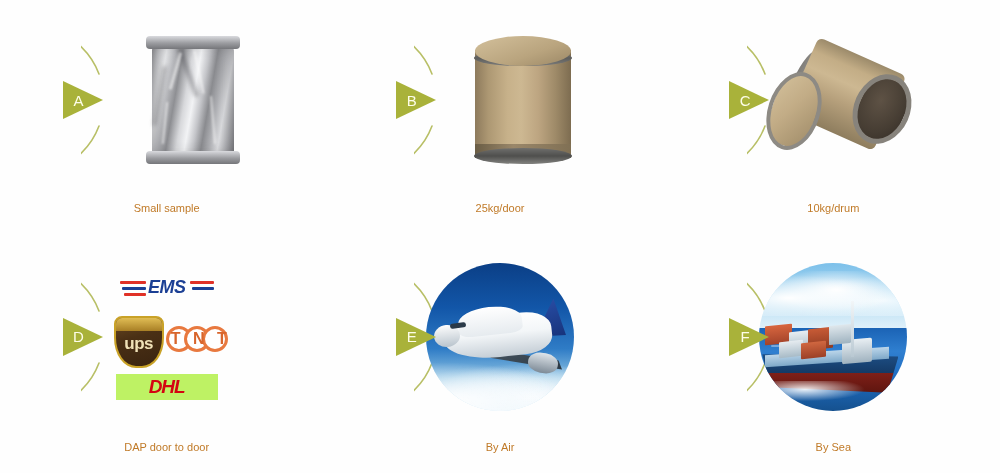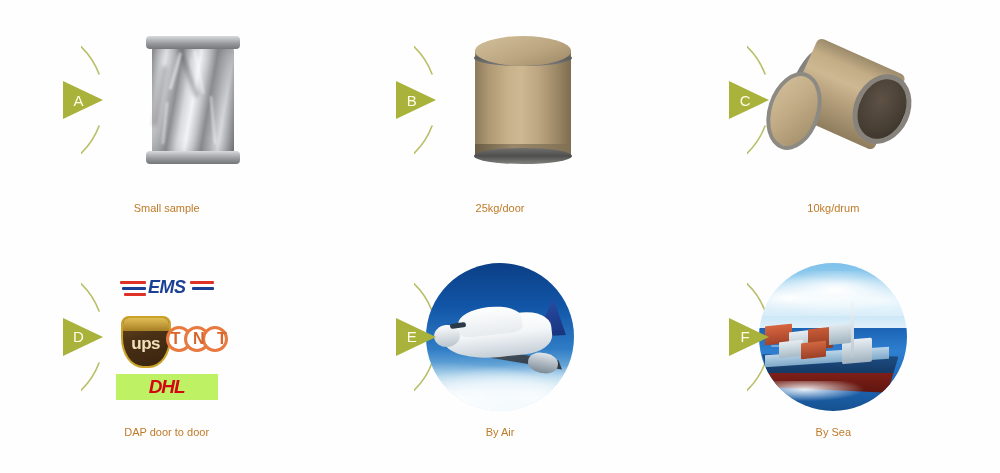--- a/index.html
+++ b/index.html
@@ -97,21 +97,21 @@
     height: 148px;
   }
 
   .caption {
     margin-top: 16px;
     font-size: 11px;
     color: #c07a28;
     font-family: "Liberation Sans", sans-serif;
     white-space: nowrap;
   }
-  .row2 .caption { margin-top: 3px; }
+  .row2 .caption { margin-top: 18px; }
 
   
   .pouch {
     position: relative;
     width: 98px;
     height: 128px;
   }
   .pouch-body {
     position: absolute;
     left: 8px; top: 4px;
@@ -251,21 +251,21 @@
     position: relative;
     font-family: "Liberation Sans", sans-serif;
     font-weight: bold;
     font-style: italic;
     font-size: 18px;
     color: #1b3f94;
     letter-spacing: -0.5px;
   }
 
   
-  .ups { left: 29px; top: 54px; width: 50px; height: 52px; }
+  .ups { left: 22px; top: 54px; width: 50px; height: 52px; }
   .ups-shield {
     position: absolute; inset: 0;
     background: linear-gradient(165deg,#6b4a22 0%, #4a3015 40%, #3a2410 100%);
     border-radius: 8px 8px 44% 44% / 8px 8px 58% 58%;
     border: 2px solid #c9a227;
   }
   .ups-top {
     position: absolute; left: 2px; top: 2px; right: 2px; height: 13px;
     background: linear-gradient(180deg,#e0bd55,#a87f25);
     border-radius: 6px 6px 0 0;

